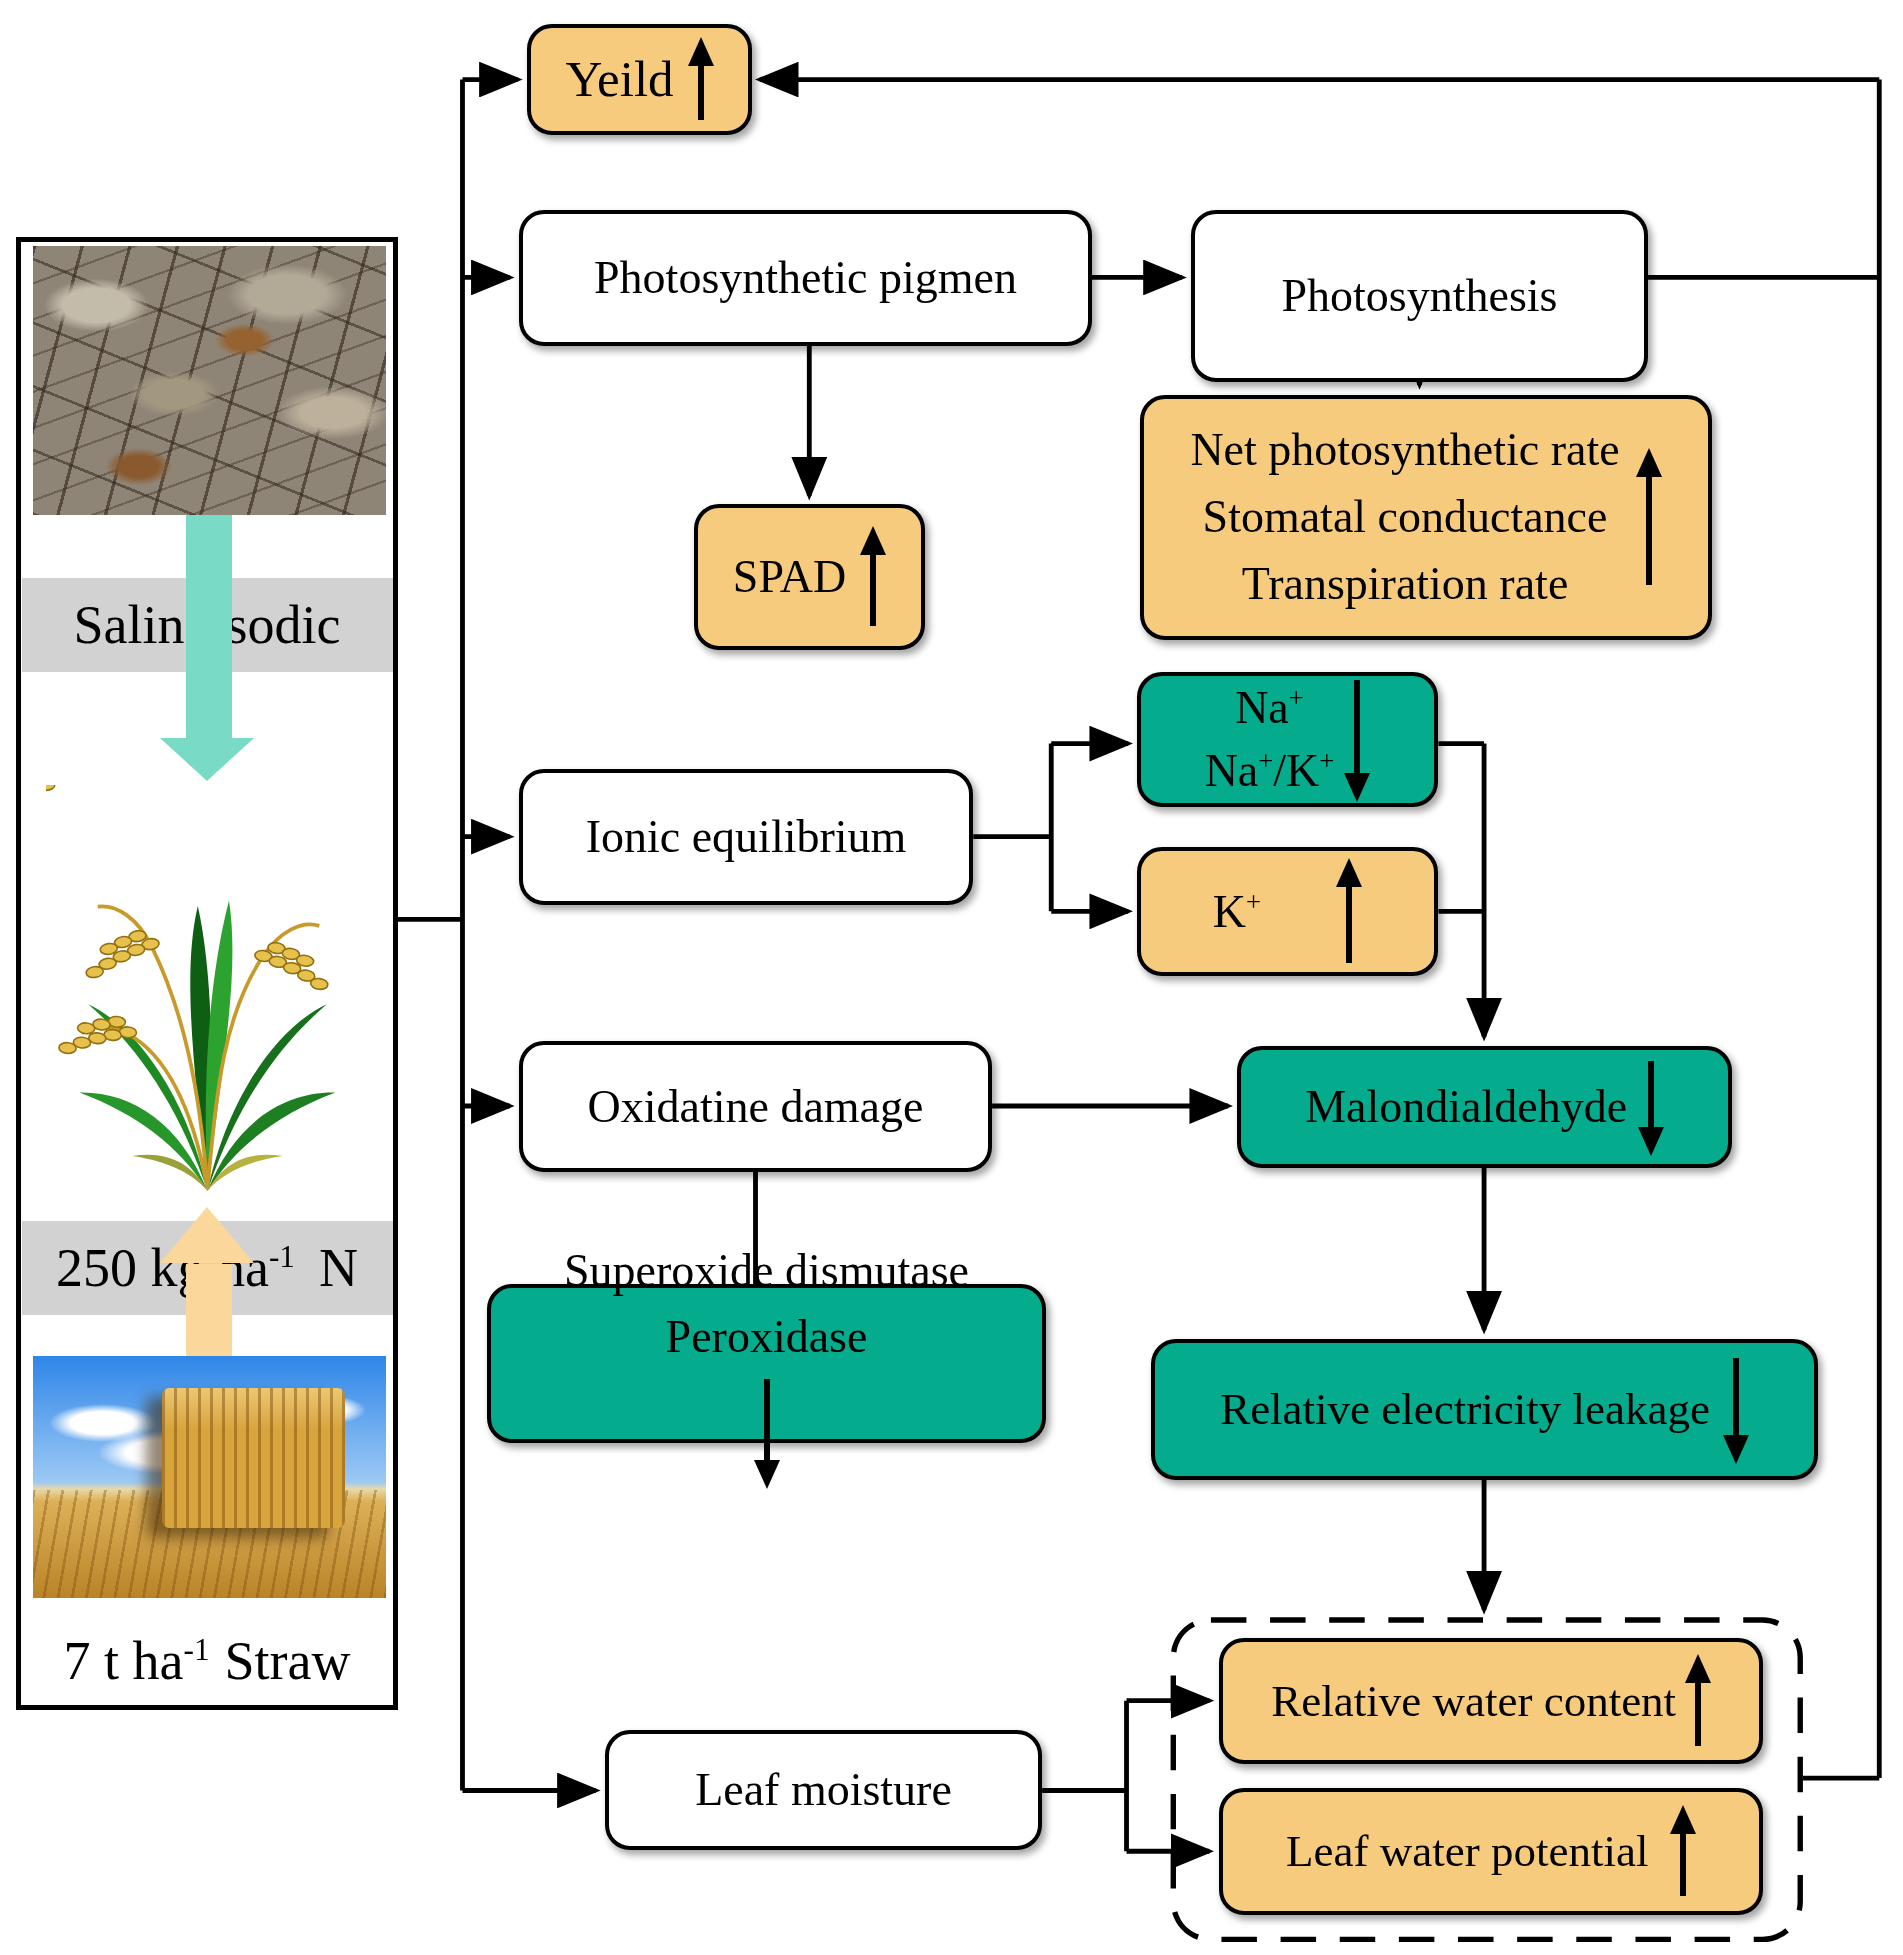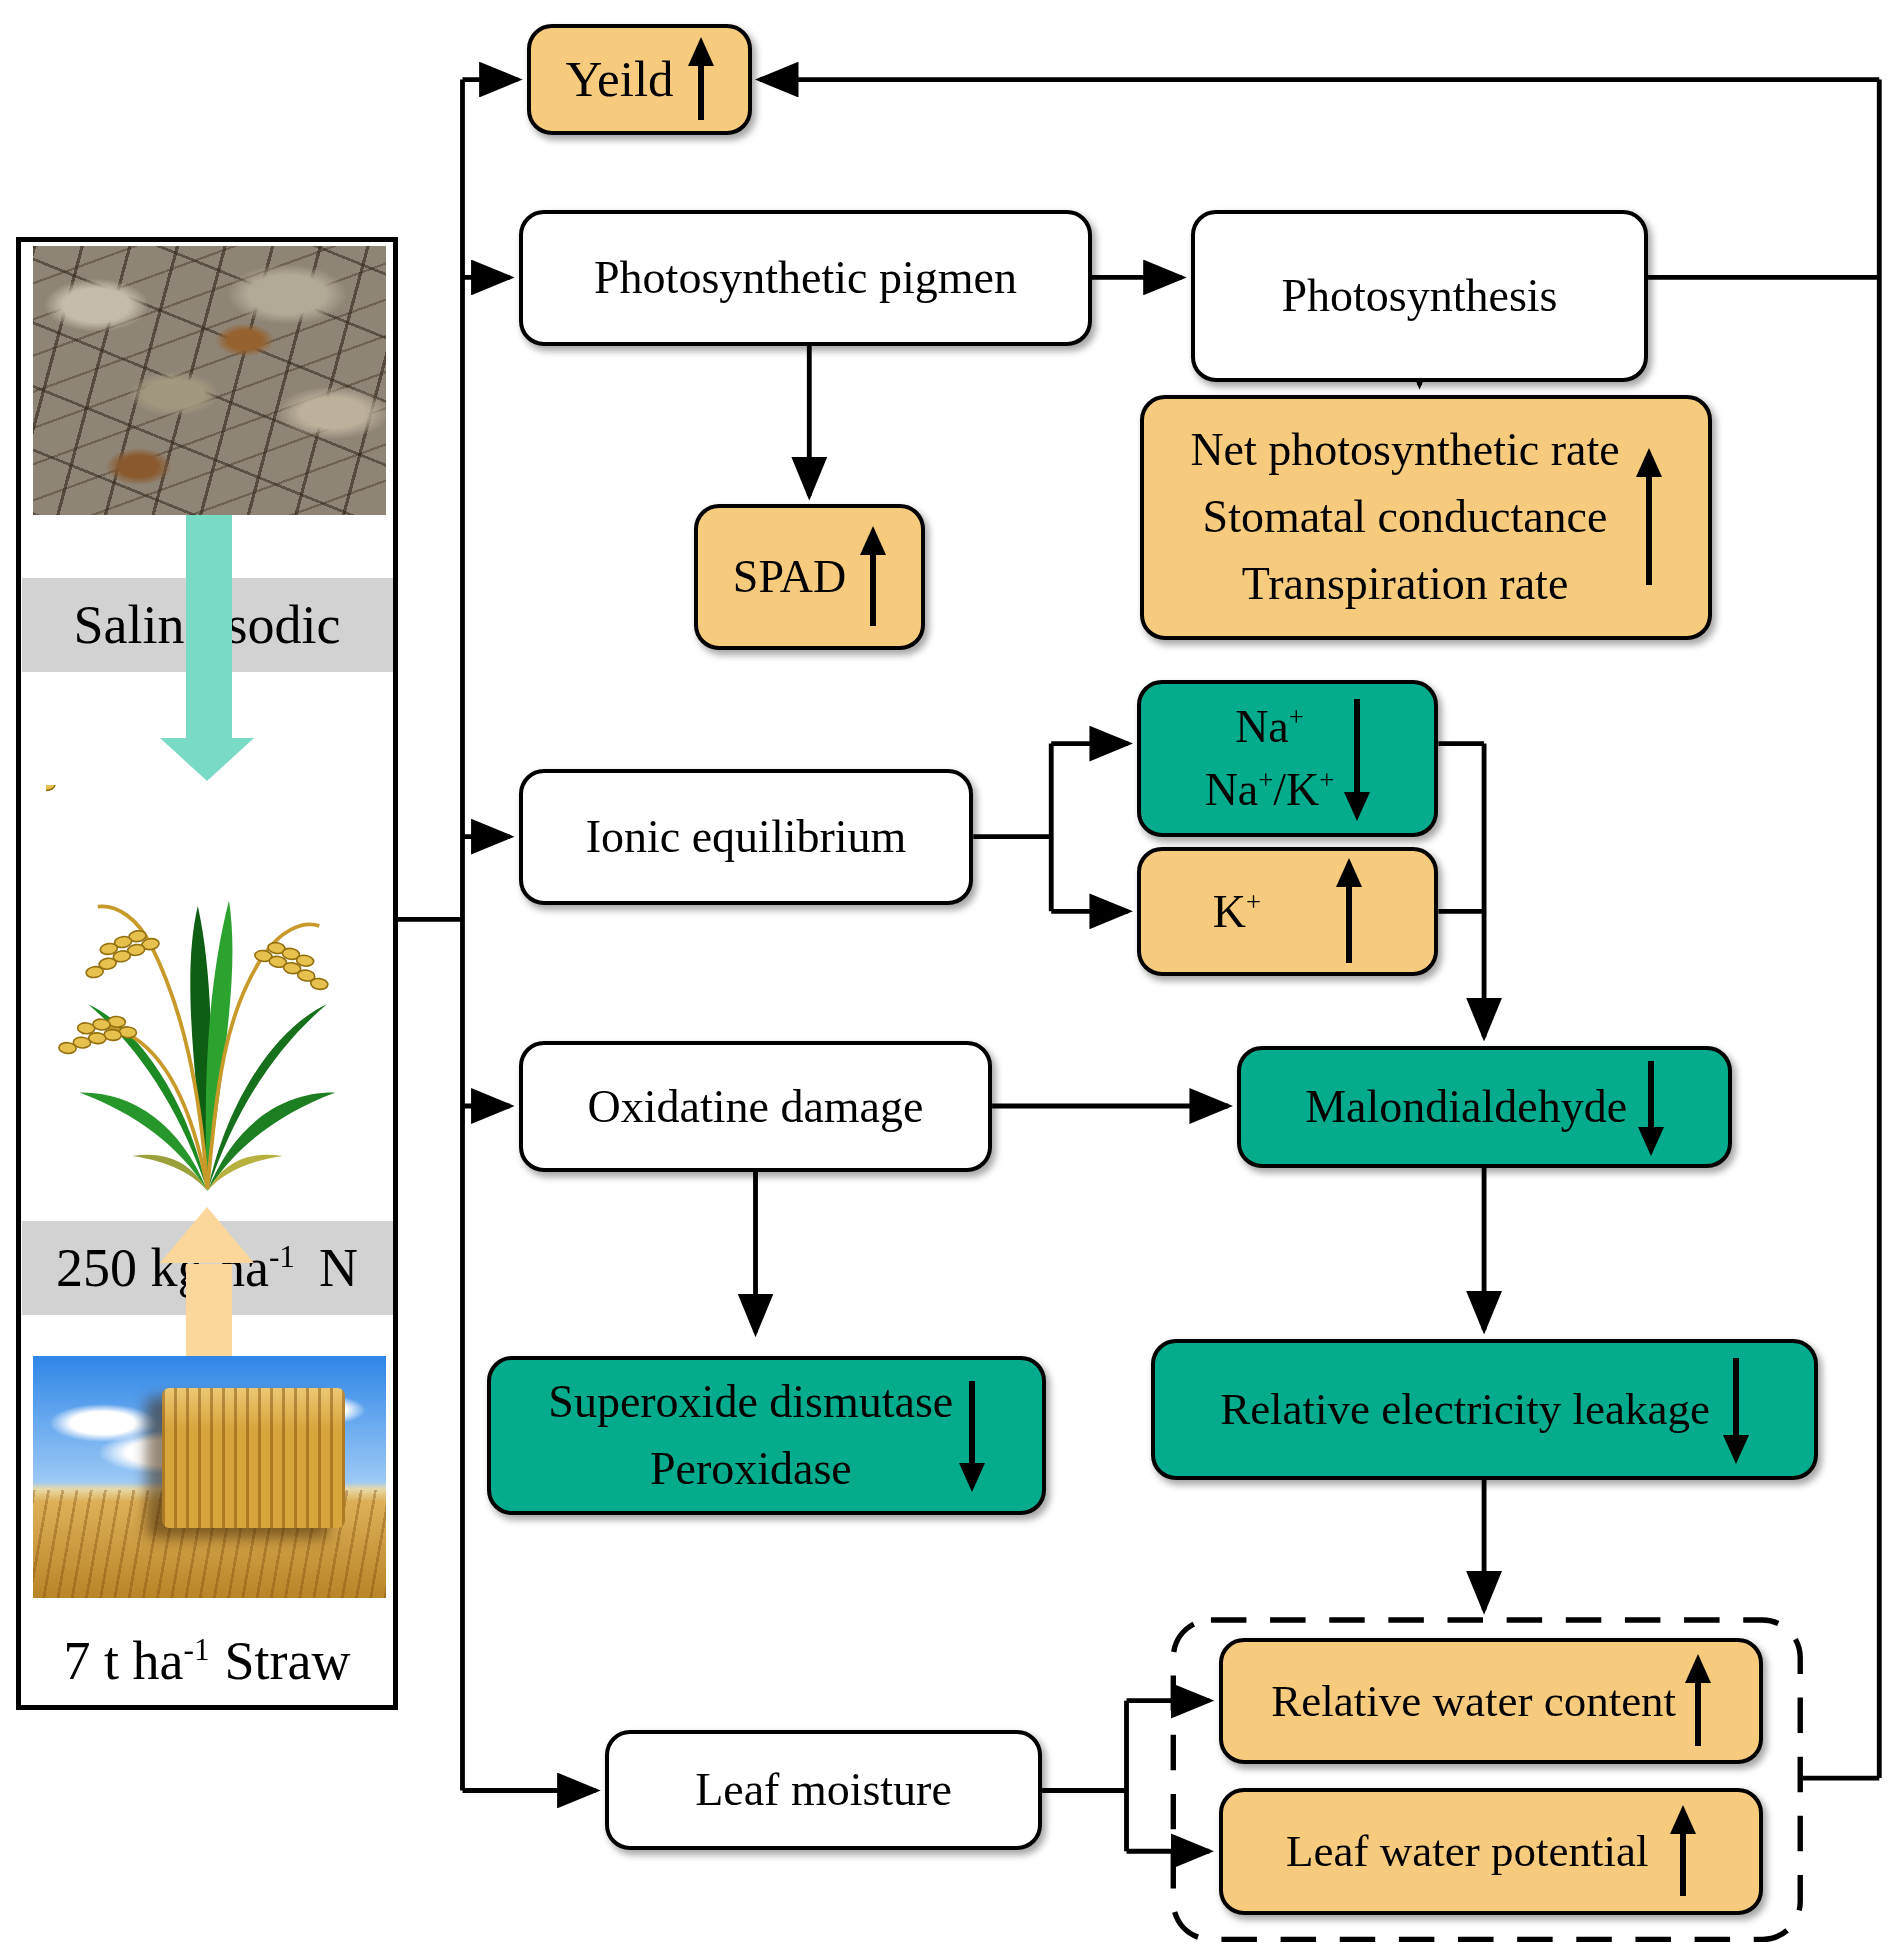--- a/index.html
+++ b/index.html
@@ -197,21 +197,21 @@
       <span>Stomatal conductance</span>
       <span>Transpiration rate</span>
     </span>
     <span class="varrow varrow-up h260"></span>
   </div>
 
   <div class="box" style="left:519px;top:769px;width:454px;height:136px;">
     <span>Ionic equilibrium</span>
   </div>
 
-  <div class="box teal" style="left:1137px;top:672px;width:301px;height:157px;gap:10px;margin-top:8px;">
+  <div class="box teal" style="left:1137px;top:672px;width:301px;height:135px;gap:10px;">
     <span class="col" style="line-height:1.35;">
       <span><span>Na</span><sup>+</sup></span>
       <span><span>Na</span><sup>+</sup><span>/K</span><sup>+</sup></span>
     </span>
     <span class="varrow varrow-down h230"></span>
   </div>
 
   <div class="box orange" style="left:1137px;top:847px;width:301px;height:129px;gap:75px;">
     <span><span>K</span><sup>+</sup></span>
     <span class="varrow varrow-up h200"></span>
@@ -219,21 +219,21 @@
 
   <div class="box" style="left:519px;top:1041px;width:473px;height:131px;">
     <span>Oxidatine damage</span>
   </div>
 
   <div class="box teal" style="left:1237px;top:1046px;width:495px;height:122px;gap:10.8px;">
     <span>Malondialdehyde</span>
     <span class="varrow varrow-down h180"></span>
   </div>
 
-  <div class="box teal" style="left:487px;top:1356px;width:559px;height:159px;gap:5.4px;">
+  <div class="box teal" style="left:487px;top:1284px;width:559px;height:159px;gap:5.4px;flex-direction:column;">
     <span class="col" style="line-height:1.45;">
       <span>Superoxide dismutase</span>
       <span>Peroxidase</span>
     </span>
     <span class="varrow varrow-down h210"></span>
   </div>
 
   <div class="box teal" style="left:1151px;top:1339px;width:667px;height:141px;font-size:45px;gap:13px;">
     <span>Relative electricity leakage</span>
     <span class="varrow varrow-down h200"></span>

